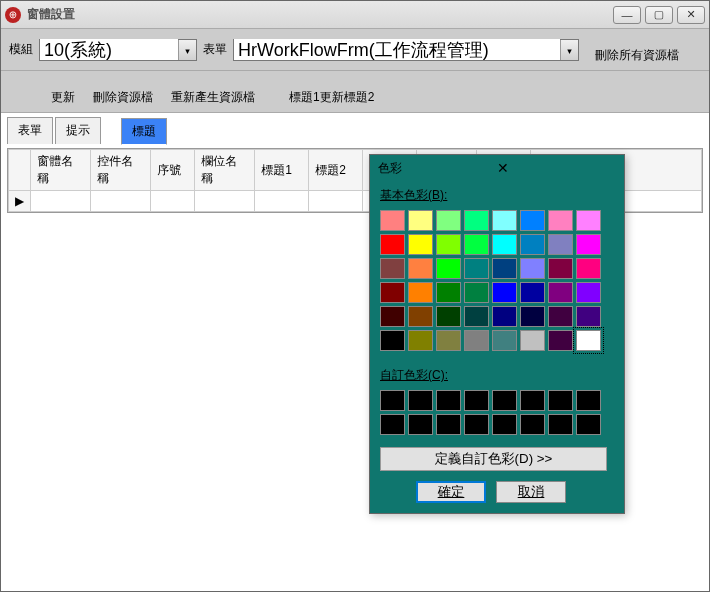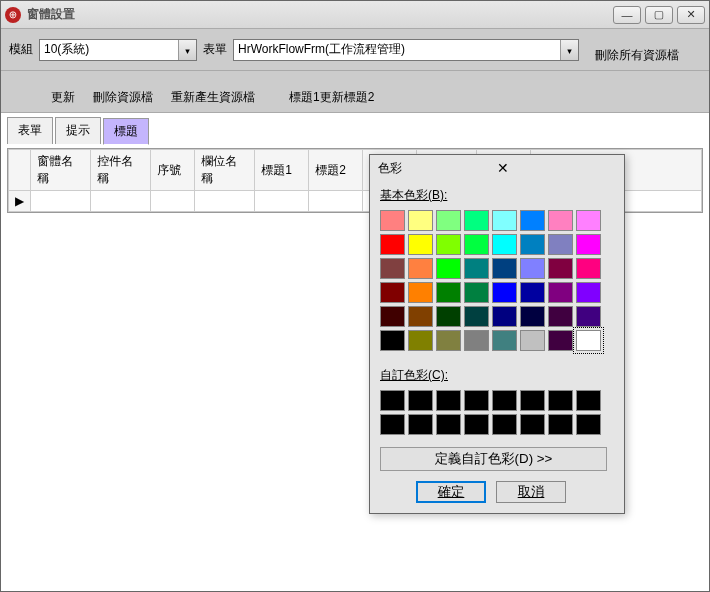--- a/index.html
+++ b/index.html
@@ -6,36 +6,36 @@
   body { font-family: "Segoe UI", Tahoma, sans-serif; font-size: 12px; background: #fff; width: 710px; height: 592px; overflow: hidden; }
   .window { width: 710px; height: 592px; border: 1px solid #666; background: #fff; }
   .titlebar { height: 28px; background: linear-gradient(#e8e8e8,#d8d8d8); display: flex; align-items: center; padding: 0 4px; border-bottom: 1px solid #aaa; }
   .ticon { width: 16px; height: 16px; background: #b22; border-radius: 50%; margin-right: 6px; display:flex;align-items:center;justify-content:center;color:#fff;font-size:10px; }
   .title { color:#555; flex:1;font-weight:bold; }
   .winbtns { display:flex; gap:4px; }
   .winbtn { width:28px; height:18px; background:linear-gradient(#f5f5f5,#ddd); border:1px solid #888; border-radius:3px; display:flex;align-items:center;justify-content:center; font-size:11px; color:#333; cursor:pointer; }
   .toolbar1 { background:#ccc; padding:6px 8px; display:flex; align-items:center; gap:6px; border-bottom:1px solid #aaa; }
   .lbl { color:#000; }
   .combo { display:flex; align-items:center; background:#fff; border:1px solid #777; height:22px; }
-  .combo input { border:none; outline:none; padding:0 4px; font-size:12px; font-family:inherit; }
+  .combo input { border:none; outline:none; padding:0 4px; font-size:18px; font-family:inherit; }
   .combo .dbtn { width:18px; height:20px; background:linear-gradient(#f0f0f0,#d0d0d0); border-left:1px solid #999; display:flex;align-items:center;justify-content:center; cursor:pointer; }
   .linkbtn { color:#000; cursor:pointer;margin-top:12px; }
   .toolbar2 { background:#ccc; padding:6px 12px 6px 50px; display:flex; align-items:center; gap:18px; border-bottom:1px solid #aaa; }
   .tabbar { background:#fff; padding:4px 6px 0 6px; display:flex; gap:2px; }
   .tab { padding:4px 10px; border:1px solid #999; border-bottom:none; background:#f0f0f0; cursor:pointer; }
-  .tab.active { background:#c4b5fd; border-bottom:1px solid #fff; position:relative; top:1px; }
+  .tab.active { background:#3b82f6; border-bottom:1px solid #fff; position:relative; top:1px;margin-left:18px; }
   .gridwrap { border:1px solid #999; margin:4px 6px; }
   .grid { border-collapse:collapse; width:100%; }
   .grid th, .grid td { border:1px solid #ccc; padding:3px 6px; font-weight:normal; text-align:left; font-size:12px; height:20px; }
   .grid th { background:#f5f5f5; }
   .rowhdr { width:14px; background:#f5f5f5; text-align:center; }
   .ellipsis-btn { width:16px;height:14px;background:#e0e0e0;border:1px solid #888;font-size:9px;display:inline-flex;align-items:center;justify-content:center;cursor:pointer; float:right; }
   .content { position:relative; height:480px; }
   
-  .cdlg { position:absolute; left:368px; top:6px; width:256px; background:#e5e5e5; border:1px solid #666; box-shadow:2px 2px 8px rgba(0,0,0,.25); }
+  .cdlg { position:absolute; left:368px; top:6px; width:256px; background:#0f766e; border:1px solid #666; box-shadow:2px 2px 8px rgba(0,0,0,.25); }
   .cdlg-title { height:26px; display:flex; align-items:center; padding:0 8px; }
   .cdlg-title span { flex:1; }
   .cdlg-close { font-size:14px; cursor:pointer; padding:2px 4px; }
   .cdlg-body { padding:6px 17px 10px 10px;text-decoration:underline; }
   .sect { margin-bottom:6px; }
   .swatches { display:flex; flex-wrap:wrap; gap:3px; width:236px; }
   .sw { width:25px; height:21px; border:1px solid #888; cursor:pointer; }
   .sw.sel { outline:1px dotted #000; outline-offset:2px; }
   .cust-sw { display:flex; flex-wrap:wrap; gap:3px; width:236px; }
   .cw { width:25px; height:21px; border:1px solid #888; background:#000; cursor:pointer; }

